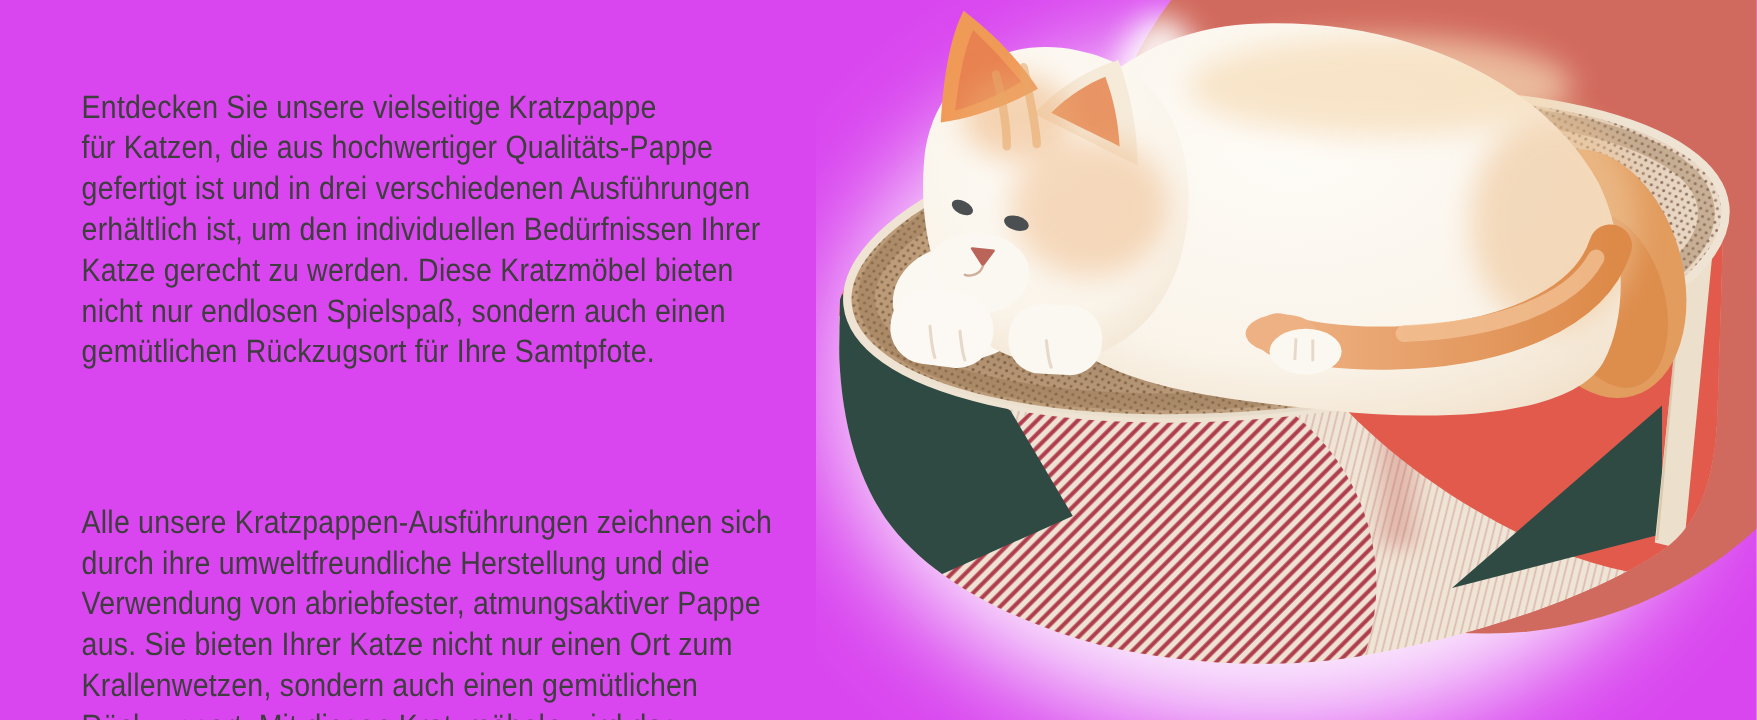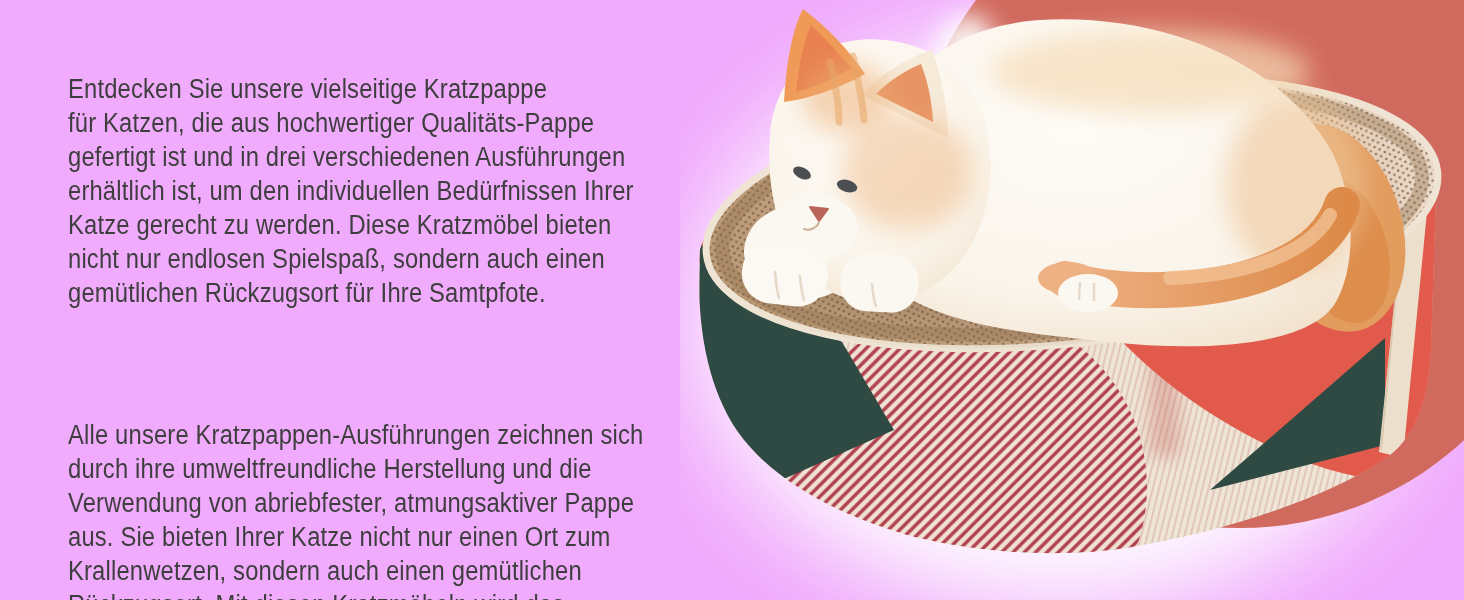--- a/index.html
+++ b/index.html
@@ -1,20 +1,20 @@
 <!DOCTYPE html>
 <html><head>
 <meta charset="utf-8">
 <style>
   html, body { margin: 0; padding: 0; }
   .canvas {
     position: relative;
     width: 1464px;
     height: 600px;
-    background: #f0abfc;
+    background: #d946ef;
     overflow: hidden;
     font-family: "Liberation Sans", sans-serif;
   }
   .text-col {
     position: absolute;
     left: 68px;
     top: 4px;
     width: 730px;
     transform: scaleX(0.88);
     transform-origin: 0 0;

